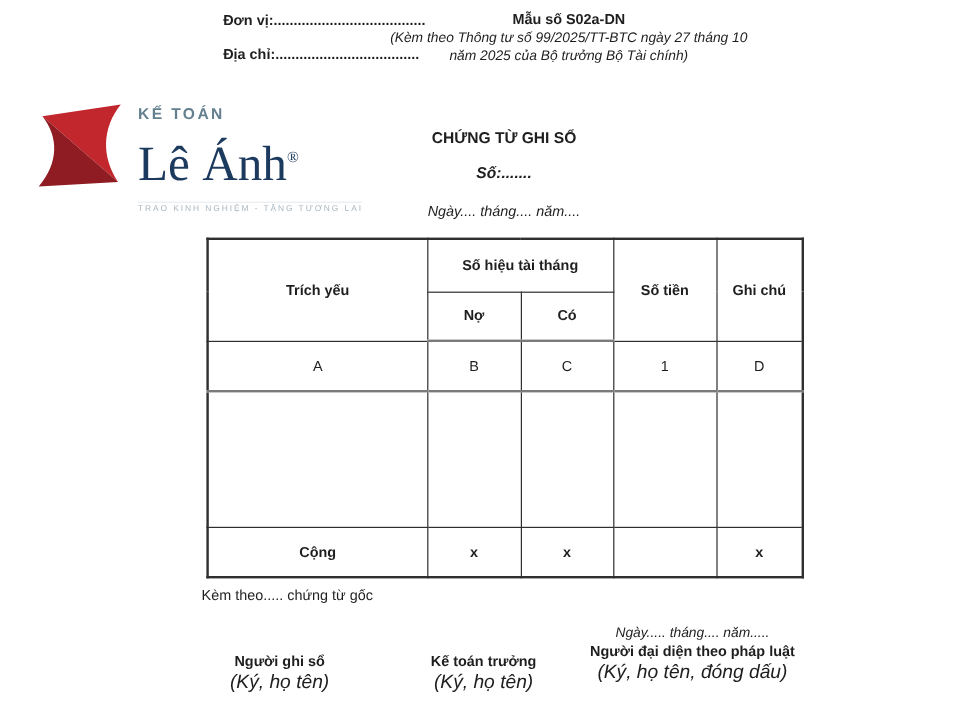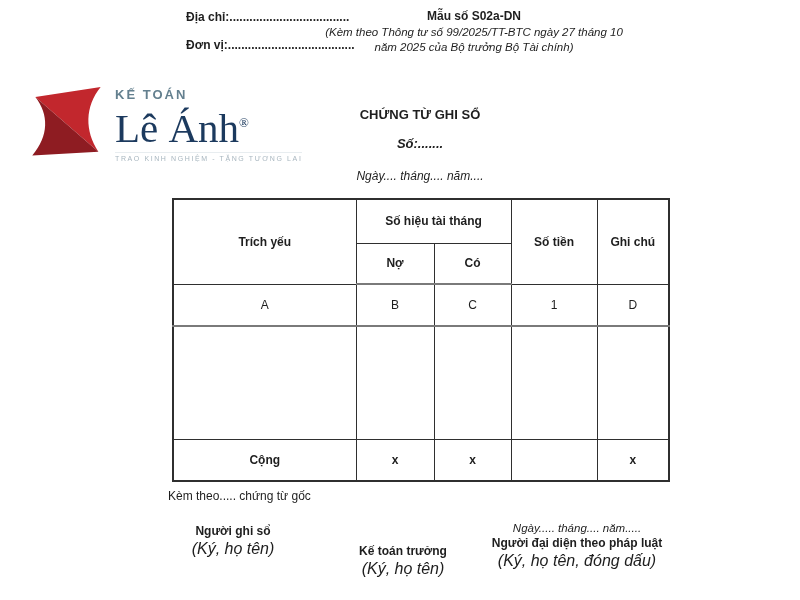--- a/index.html
+++ b/index.html
@@ -12,53 +12,53 @@
   .unit-block { position:absolute; left:186px; top:10px; font-size:12px; font-weight:bold; }
   .unit-line { height:28px; }
   .form-block { position:absolute; left:318px; top:9px; width:312px; text-align:center; }
   .form-no { font-size:12px; font-weight:bold; margin-bottom:2px; }
   .form-note { font-size:11.5px; font-style:italic; line-height:15px; }
   
   .logo { position:absolute; left:30px; top:84px; display:flex; align-items:flex-start; }
   .logo-mark { width:76px; height:76px; }
   .logo-text { margin-left:9px; }
   .logo-top { font-size:13px; font-weight:bold; letter-spacing:2px; color:#64808f; margin-top:3px; }
-  .logo-name { font-family:"Liberation Serif", serif; font-size:41px; line-height:42px; color:#1c3a5e; }
+  .logo-name { font-family:"Liberation Serif", serif; font-size:41px; line-height:58px; color:#1c3a5e; }
   .logo-reg { font-size:13px; vertical-align:super; color:#1c3a5e; }
   .logo-tagline { font-size:7px; letter-spacing:1.6px; color:#a8b6bf; margin-top:3px; border-top:1px solid #e8edf0; padding-top:2px; white-space:nowrap; }
   
   .title-block { position:absolute; left:172px; top:107px; width:496px; text-align:center; }
   .doc-title { font-size:13px; font-weight:bold; }
   .doc-no { font-size:13px; font-weight:bold; font-style:italic; margin-top:14px; }
   .doc-date { font-size:12px; font-style:italic; margin-top:18px; }
   
   table.main { position:absolute; left:172px; top:198px; width:496px; border-collapse:collapse; table-layout:fixed; border:2px solid #2f2f2f; }
   table.main td { border:1.5px solid #2f2f2f; text-align:center; vertical-align:middle; font-size:12px; padding:0; }
   table.main .hdr { font-weight:bold; }
   table.main .sep { border-bottom:2.4px solid #7a7a7a; }
   tr.r-head1 { height:44px; } tr.r-head2 { height:41px; }
   tr.r-index { height:42px; } tr.r-body { height:113px; } tr.r-total { height:42px; }
   .total-label { font-weight:bold; }
   .total-x { font-weight:bold; font-size:11px; }
   
   .attach-note { position:absolute; left:168px; top:489px; font-size:12px; }
   .sig { position:absolute; text-align:center; }
-  .sig-1 { left:148px; top:524px; width:170px; }
+  .sig-1 { left:148px; top:544px; width:170px; }
   .sig-2 { left:318px; top:544px; width:170px; }
   .sig-3 { left:462px; top:522px; width:230px; }
   .sig-date { font-size:11.5px; font-style:italic; margin-bottom:2px; }
   .sig-title { font-size:12px; font-weight:bold; }
   .sig-sub { font-size:16px; font-style:italic; margin-top:2px; }
 </style>
 </head>
 <body>
 
 <div class="unit-block">
+  <div class="unit-line">Đơn vị:......................................</div>
   <div class="unit-line">Địa chỉ:....................................</div>
-  <div class="unit-line">Đơn vị:......................................</div>
 </div>
 
 <div class="form-block">
   <div class="form-no">Mẫu số S02a-DN</div>
   <div class="form-note">(Kèm theo Thông tư số 99/2025/TT-BTC ngày 27 tháng 10</div>
   <div class="form-note">năm 2025 của Bộ trưởng Bộ Tài chính)</div>
 </div>
 
 <div class="logo">
   <svg class="logo-mark" viewBox="0 0 100 100" aria-hidden="true">

